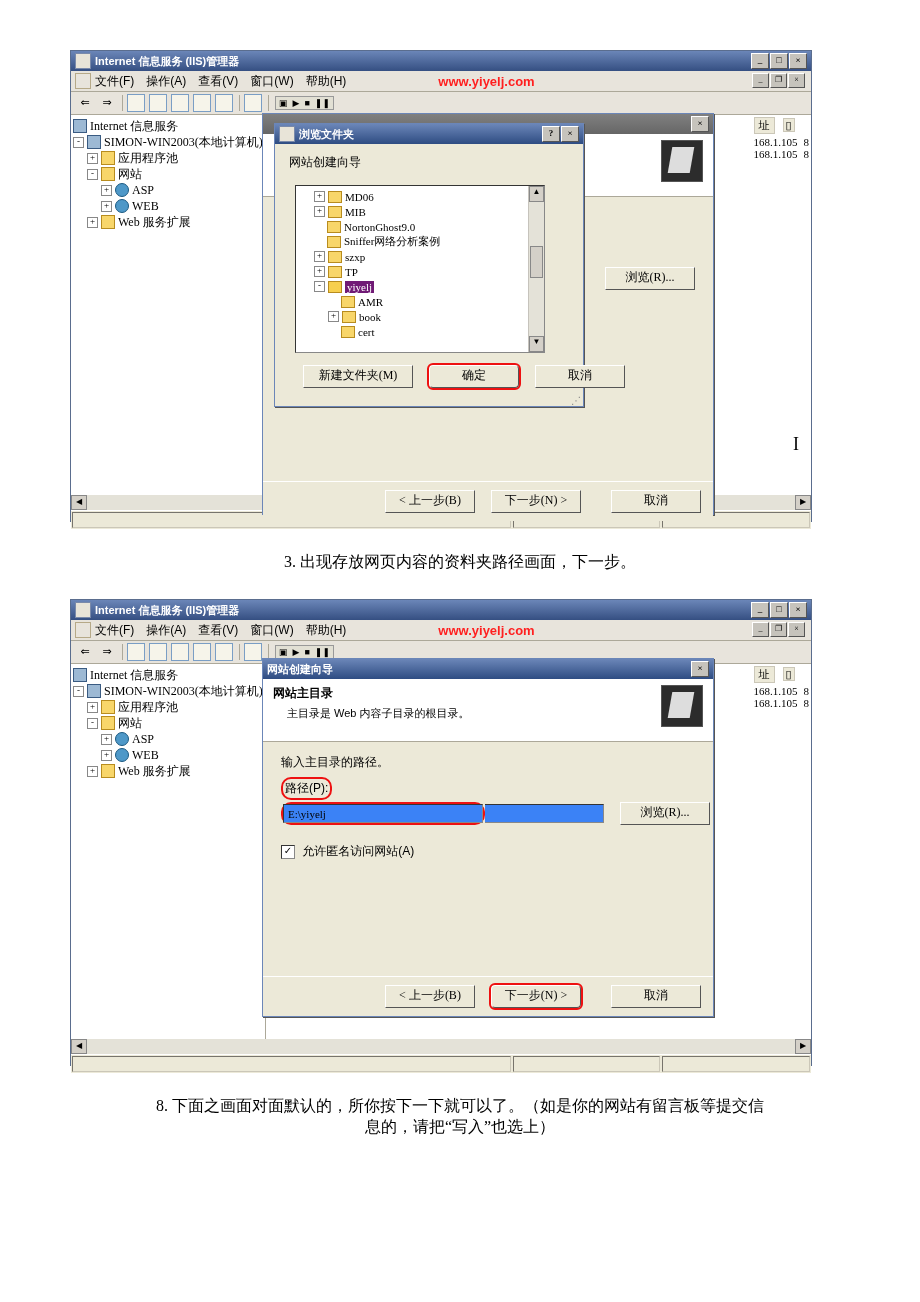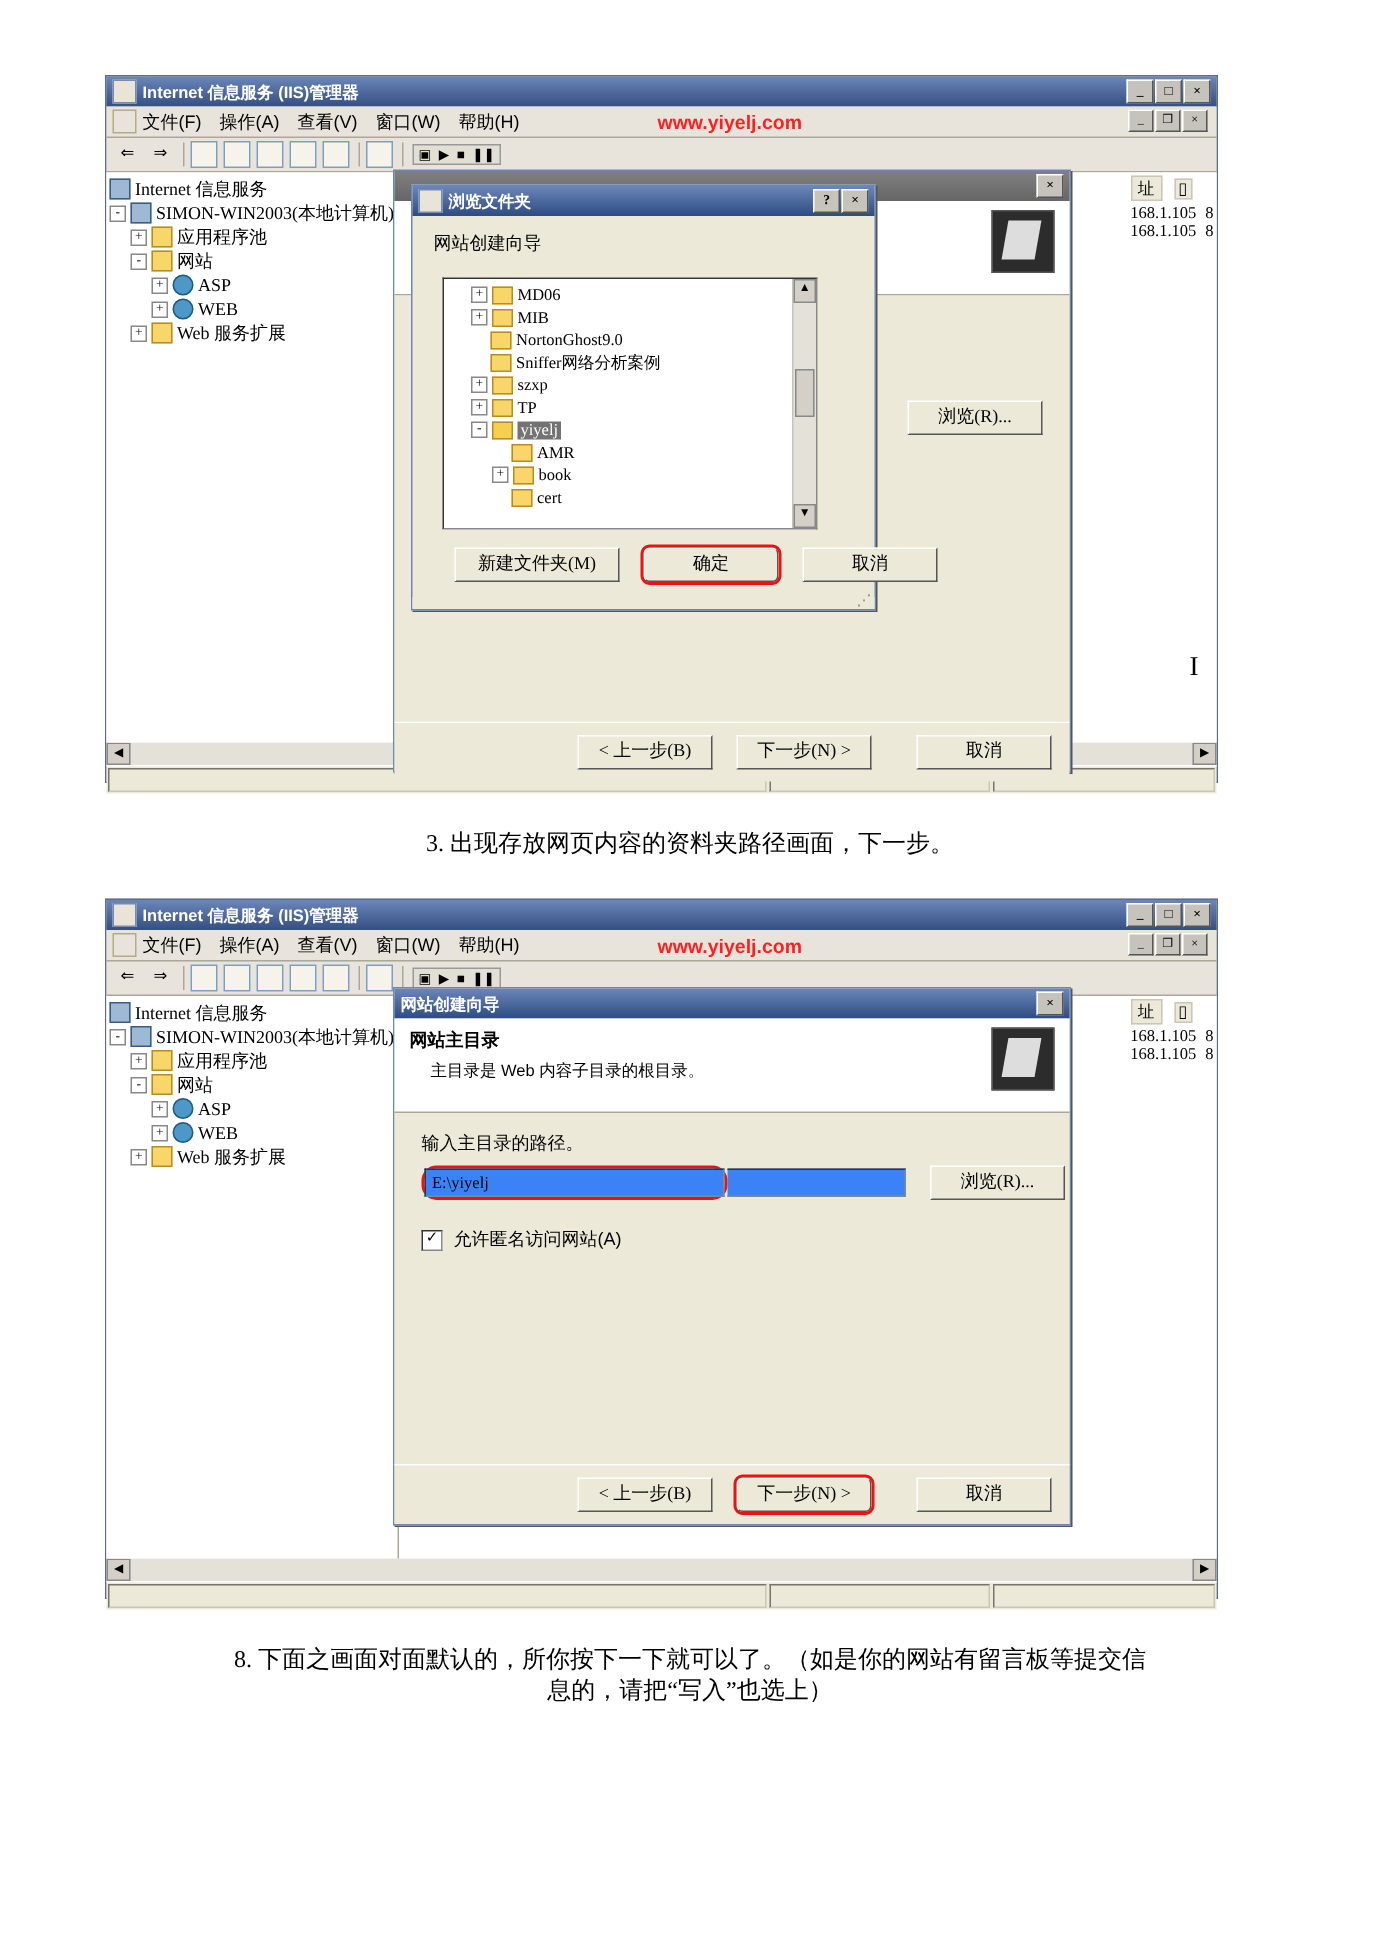--- a/index.html
+++ b/index.html
@@ -249,21 +249,21 @@
     overflow:hidden;
     padding: 3px 4px;
     font-family: Tahoma, SimSun; font-size:11px;
     position:relative;
   }
   .fl-node { display:flex; align-items:center; height:15px; white-space:nowrap; }
   .fl-exp { width:9px;height:9px;border:1px solid #888;font-size:9px;line-height:7px;text-align:center;margin-right:3px; }
   .fl-ic { width:12px;height:10px;display:inline-block;margin-right:3px; }
   .ic-f { background:#f8d66a;border:1px solid #b88c1e; }
   .ic-fo { background:#f7cf4e;border:1px solid #b88c1e; }
-  .fl-sel { background:#737373;color:#fff;padding:0 2px; }
+  .fl-sel { background:#701a75;color:#fff;padding:0 2px; }
   .fl-ind1 { padding-left: 14px; }
   .fl-ind2 { padding-left: 28px; }
   .scroll-v {
     position:absolute; right:0; top:0; bottom:0; width:15px;
     background:#e4e2d8; border-left:1px solid #c6c3bc;
   }
   .scroll-v .sbtn {
     height:14px;background:#d4d0c8;border:1px solid #888;
     font-size:8px;text-align:center;line-height:10px;
   }
@@ -612,20 +612,21 @@
           </div>
           <div class="wizard-header">
             <div class="wh-text">
               <b>网站主目录</b>
               <div class="sub">主目录是 Web 内容子目录的根目录。</div>
             </div>
             <div class="wizard-icon"></div>
           </div>
           <div class="wizard-body" style="min-height:210px;">
             <div style="font-size:12px;margin-bottom:6px;">输入主目录的路径。</div>
+            <div style="font-size:12px;margin-bottom:2px;"><span class="red-oval"><span>路径(P):</span></span></div>
             <div style="display:flex;align-items:center;">
               <span class="red-oval" style="padding:0;border-width:2px;">
                 <input class="input-underline" style="width: 190px;" value="E:\yiyelj">
               </span>
               <input class="input-underline" style="width: 110px; border-left: none;" readonly="">
               <div style="width:14px;"></div>
               <div class="btn">浏览(R)...</div>
             </div>
             <div style="margin-top:18px;font-size:12px;">
               <span class="chk checked"></span>

